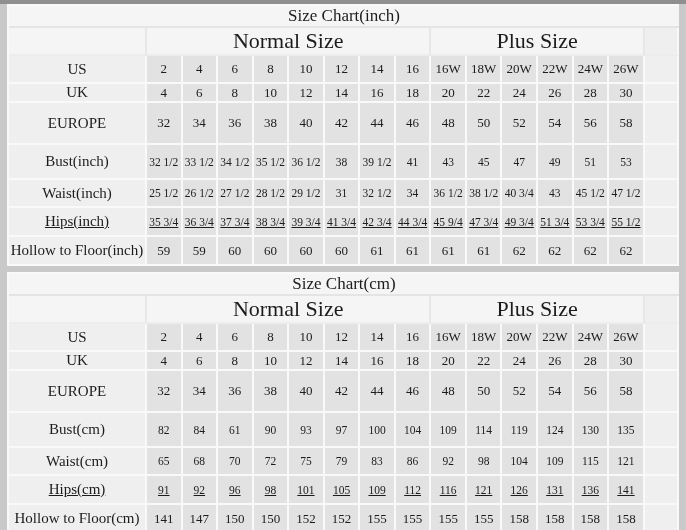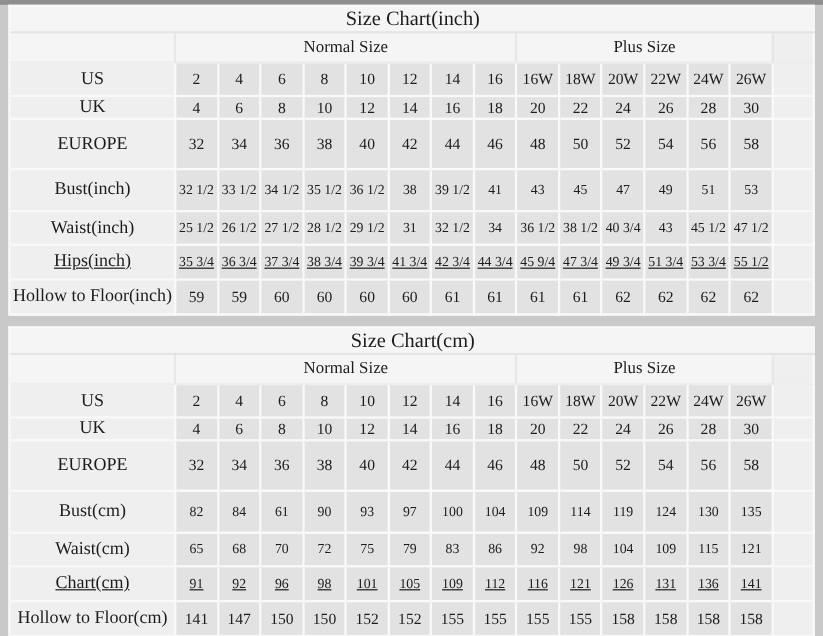--- a/index.html
+++ b/index.html
@@ -52,21 +52,21 @@
   .title-cell {
     background: #f5f5f5;
     font-size: 17px;
     border-right: none;
     border-bottom: 2px solid #e4e4e4;
   }
 
   tr.group-row { height: 25px; }
   .group-cell, .group-empty {
     background: #f5f5f5;
-    font-size: 14px;
+    font-size: 22px;
     border-right: 2px solid #e7e7e7;
     border-bottom: 2px solid #ededed;
   }
   tr.group-row td:last-child { border-right: 2px solid #f9f9f9; }
 
   .label-cell  { background: #efefef; font-size: 15px; text-align: center; }
   .data-cell   { background: #e2e2e2; font-size: 13px; }
   .spacer-cell { background: #efefef; }
 
   
@@ -335,21 +335,21 @@
           <td class="data-cell">86</td>
           <td class="data-cell">92</td>
           <td class="data-cell">98</td>
           <td class="data-cell">104</td>
           <td class="data-cell">109</td>
           <td class="data-cell">115</td>
           <td class="data-cell">121</td>
           <td class="spacer-cell"></td>
         </tr>
         <tr class="data-row row-5">
-          <td class="label-cell">Chart(cm)</td>
+          <td class="label-cell">Hips(cm)</td>
           <td class="data-cell">91</td>
           <td class="data-cell">92</td>
           <td class="data-cell">96</td>
           <td class="data-cell">98</td>
           <td class="data-cell">101</td>
           <td class="data-cell">105</td>
           <td class="data-cell">109</td>
           <td class="data-cell">112</td>
           <td class="data-cell">116</td>
           <td class="data-cell">121</td>

